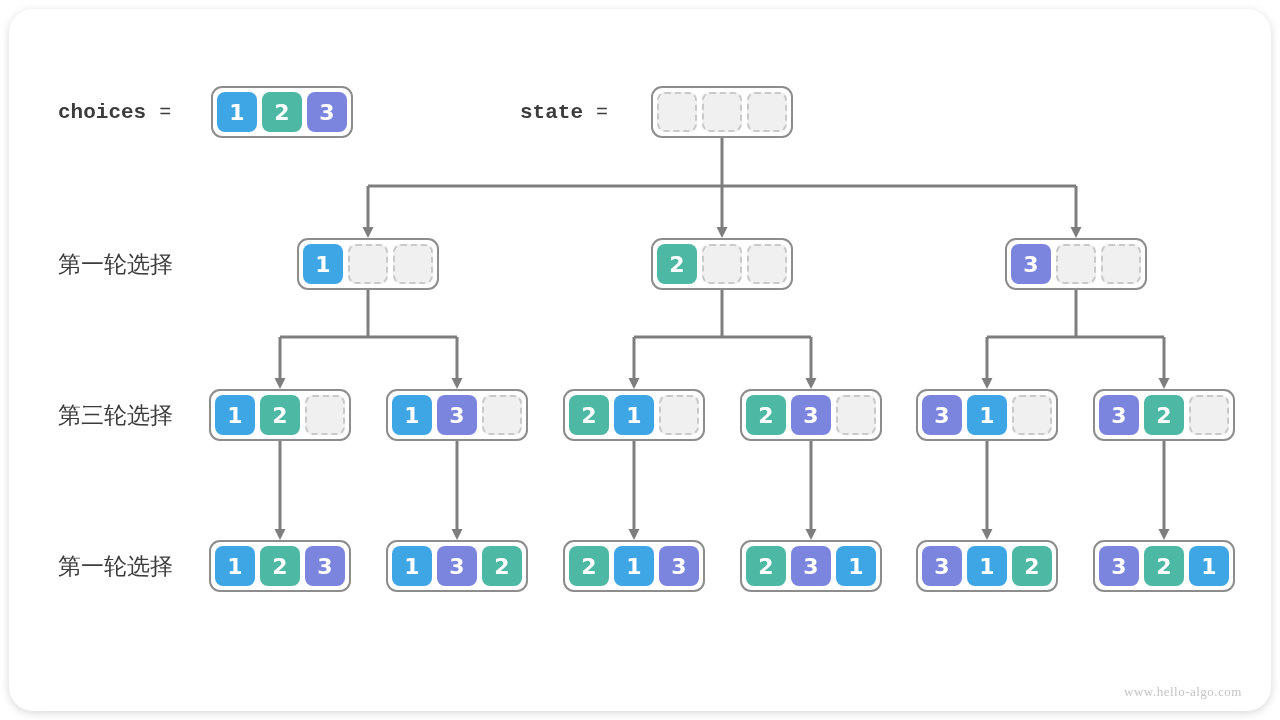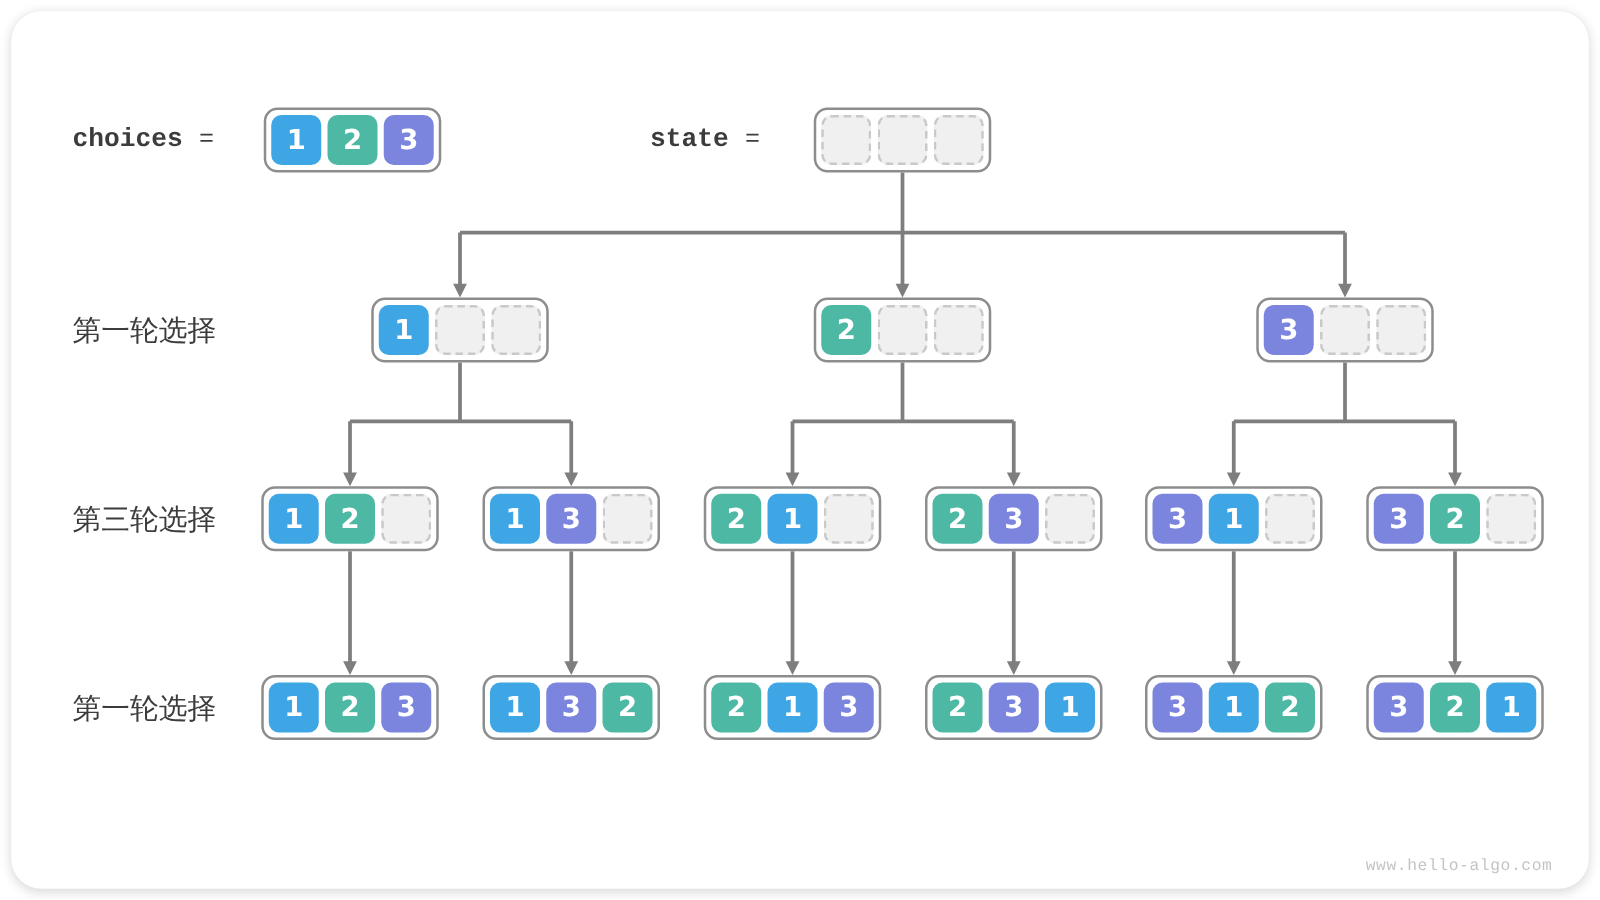--- a/index.html
+++ b/index.html
@@ -43,21 +43,21 @@
     font-family: "DejaVu Sans", sans-serif;
     font-weight: 700; font-size: 22px; color: #ffffff;
   }
   .cell.empty {
     background: var(--empty-fill, #f0f0f0);
     border: 2px dashed var(--empty-border, #c9c9c9);
   }
   svg.connectors { position: absolute; left: 0; top: 0; }
   .watermark {
     position: absolute; right: 38px; bottom: 20px;
-    font-family: Liberation Mono, monospace;
+    font-family: Liberation Serif, serif;
     font-size: 13px; letter-spacing: 0.5px;
     color: var(--watermark-text, #c4c4c4);
   }
 </style>
 </head>
 <body>
 
 <div class="card"></div>
 
 <svg id="connectors" class="connectors" width="1280" height="720">

